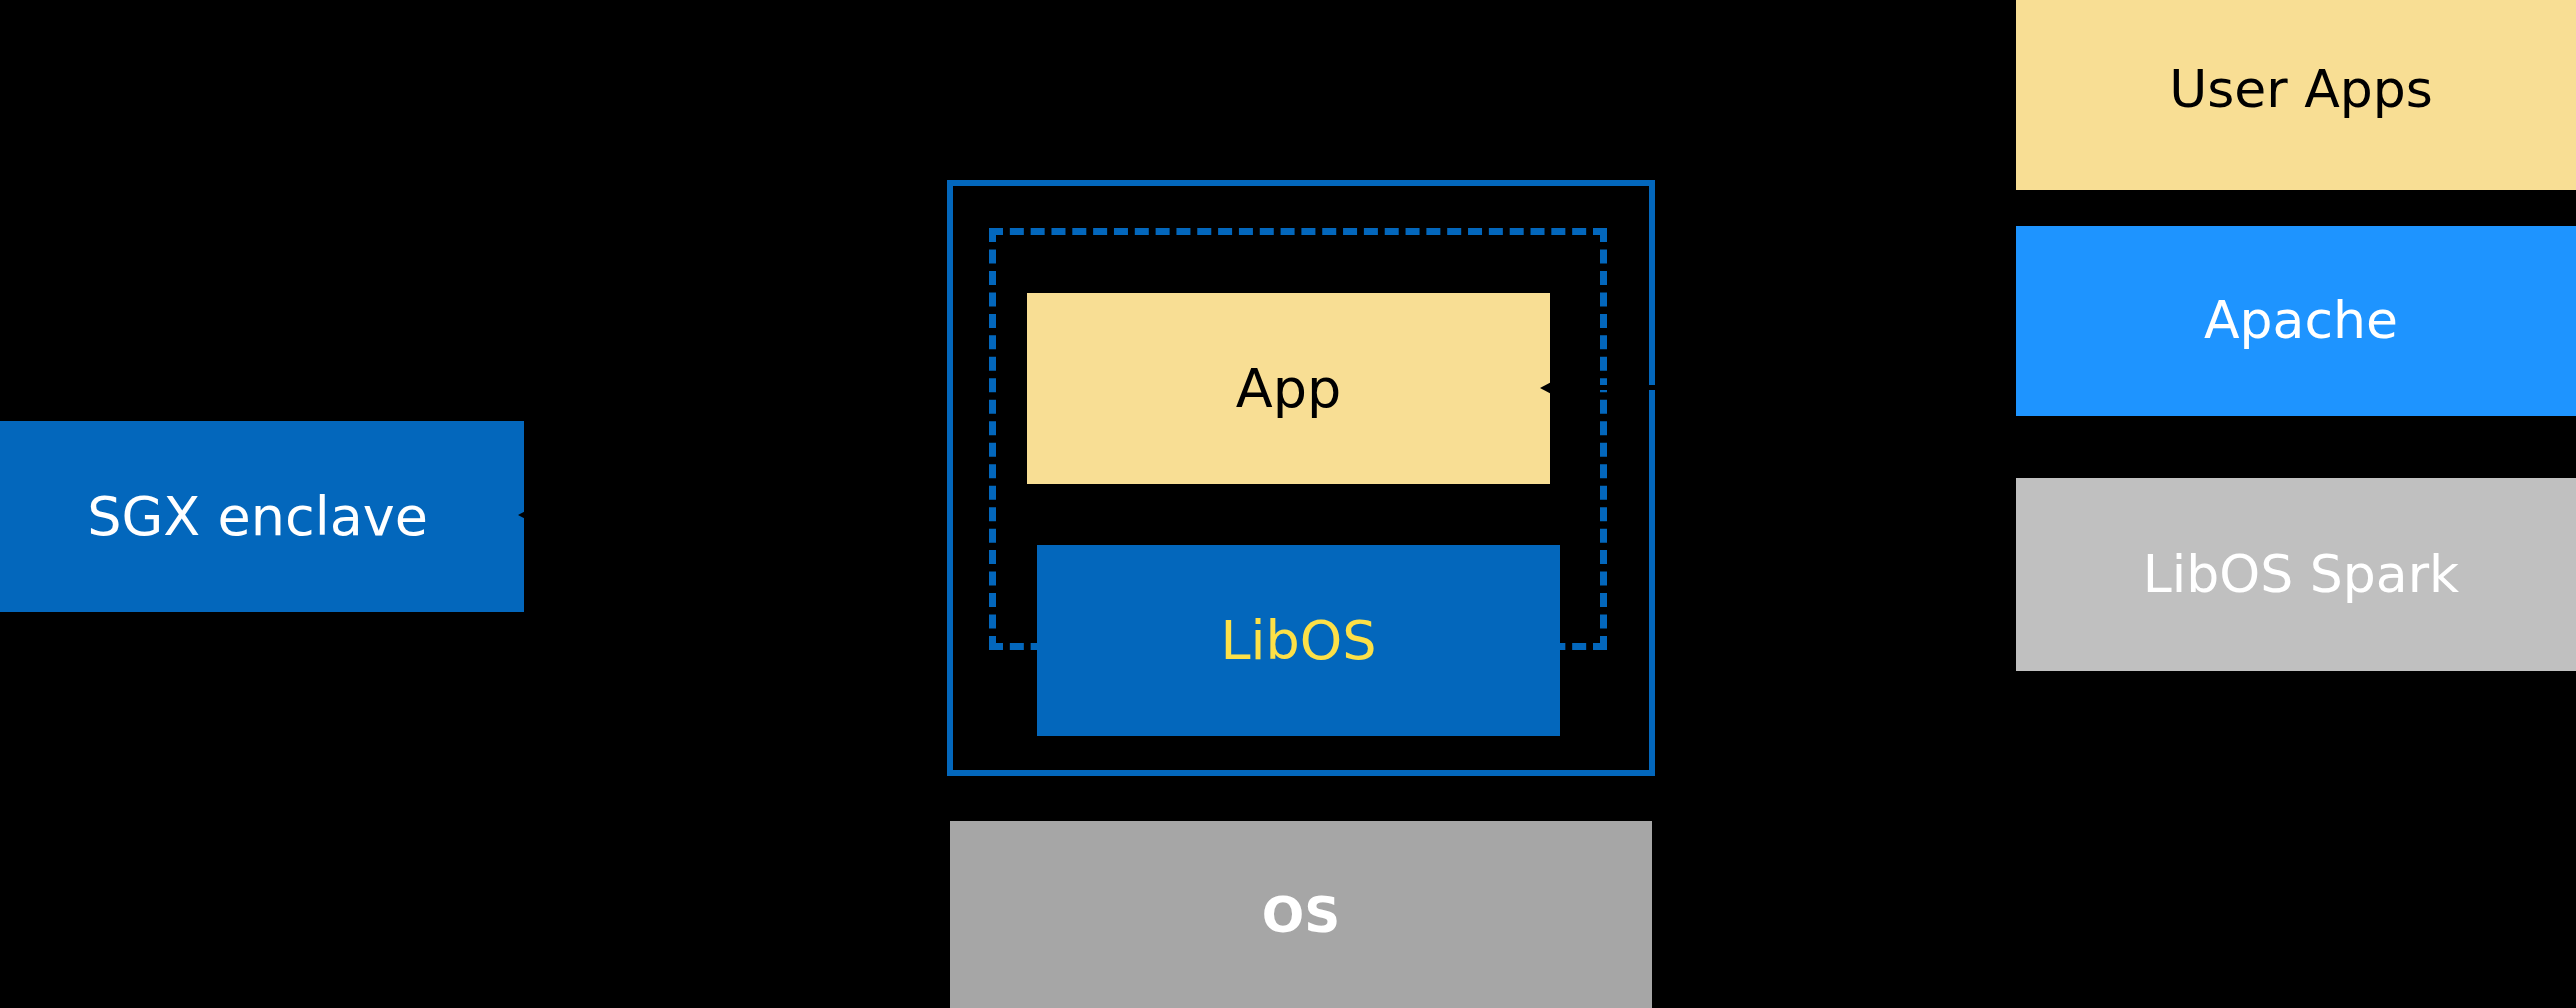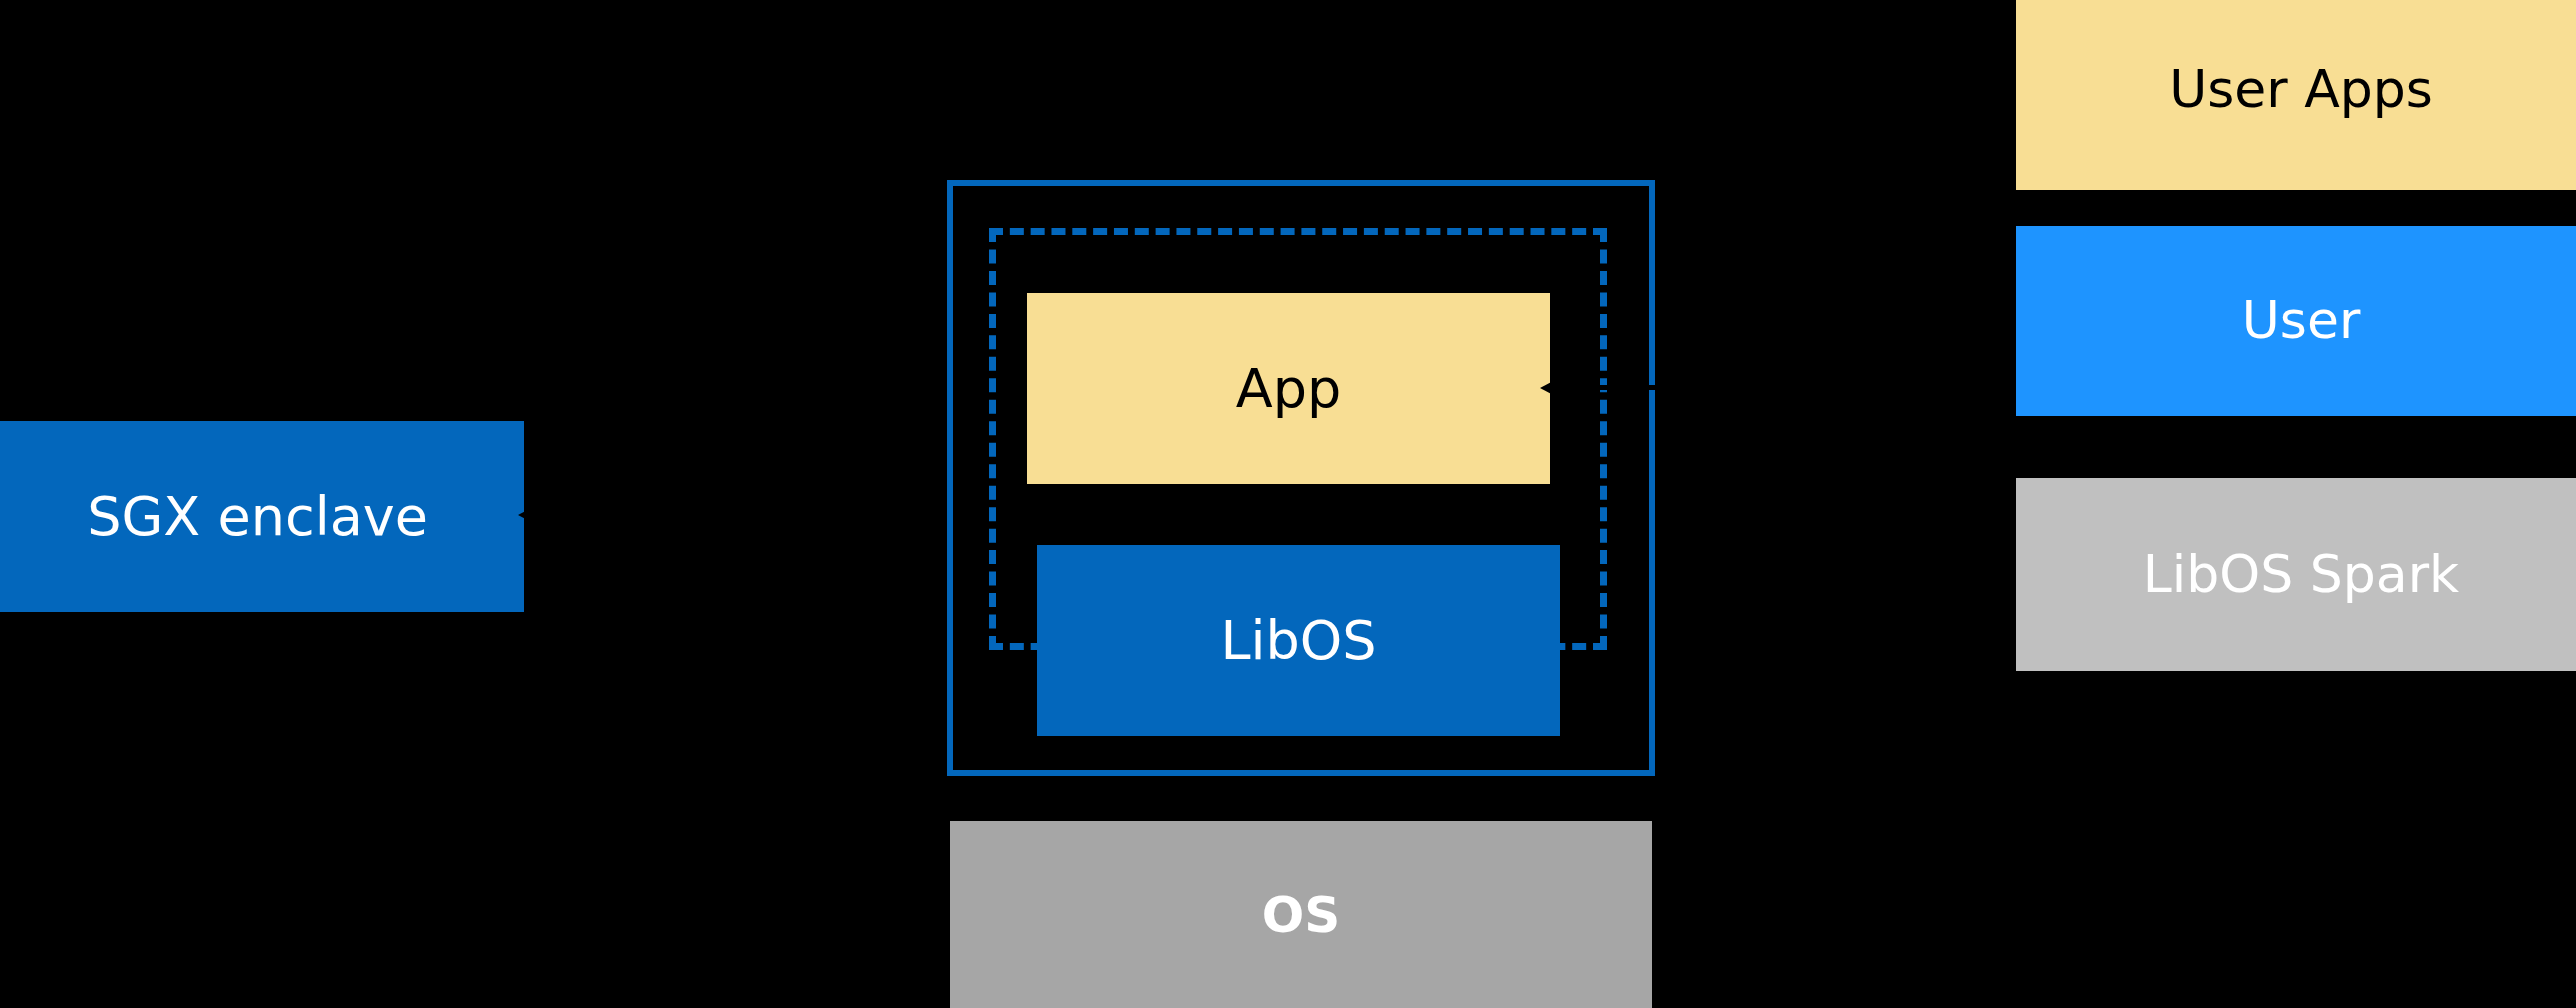--- a/index.html
+++ b/index.html
@@ -70,21 +70,21 @@
     align-items: center;
   }
 
   
   #libos-box {
     left: 1037px;
     top: 545px;
     width: 523px;
     height: 191px;
     background: #0367BC;
-    color: #ffffff;
+    color: #fde047;
     font-size: 54px;
   }
 
   
   #os-box {
     left: 950px;
     top: 821px;
     width: 702px;
     height: 188px;
     background: #A6A6A6;
@@ -186,21 +186,21 @@
   </div>
 
   <div class="arrowhead arrow-left" id="arrowhead-app"></div>
   <div class="connector" id="connector-apps-to-app"></div>
 
   <div class="box" id="user-apps-box">
     <span>User Apps</span>
   </div>
 
   <div class="box" id="bigdl-box">
-    <span>User</span>
+    <span>Apache</span>
   </div>
 
   <div class="box" id="apache-spark-box">
     <span>LibOS Spark</span>
   </div>
 
 </div>
 
 
 </body></html>

